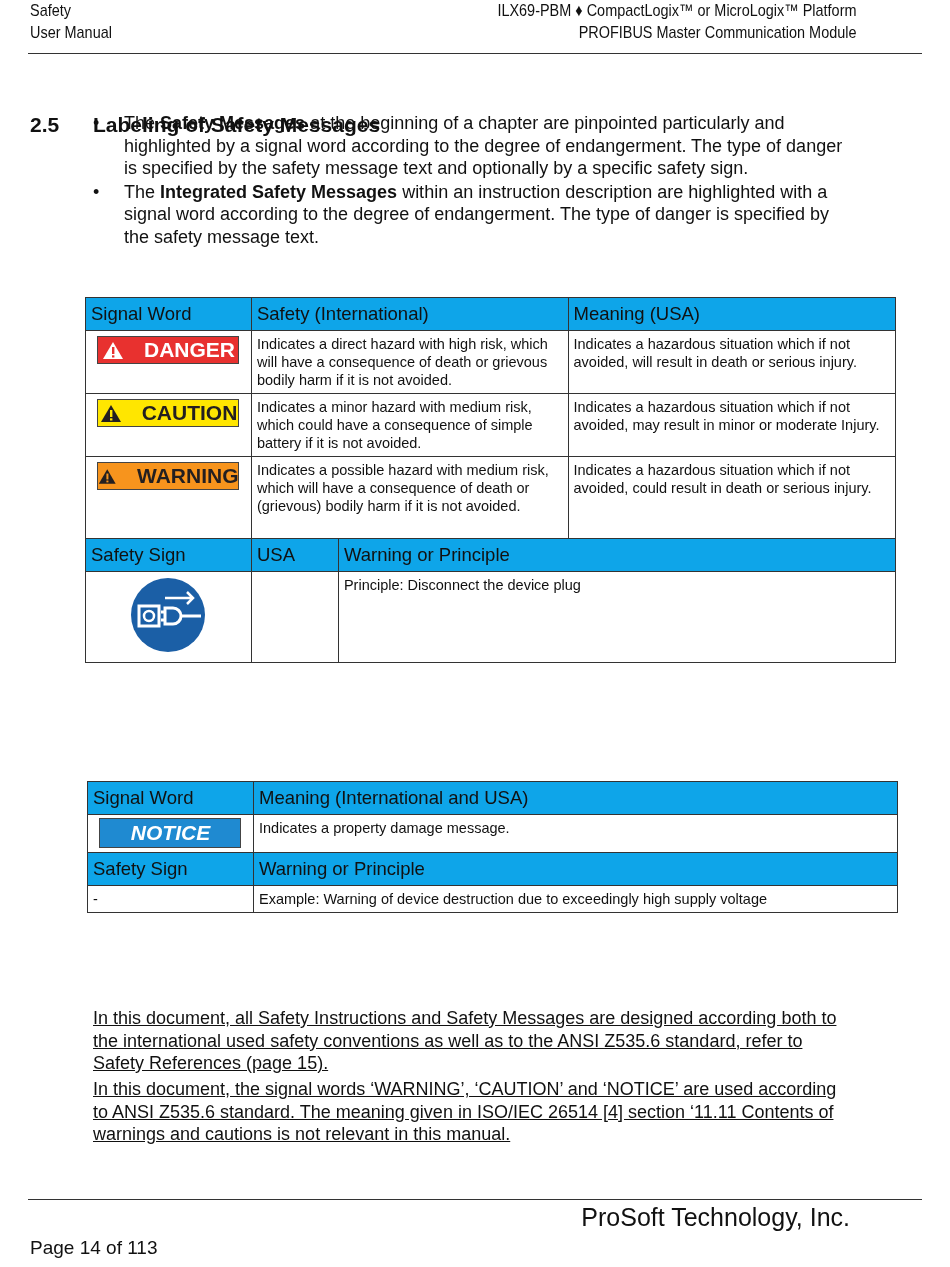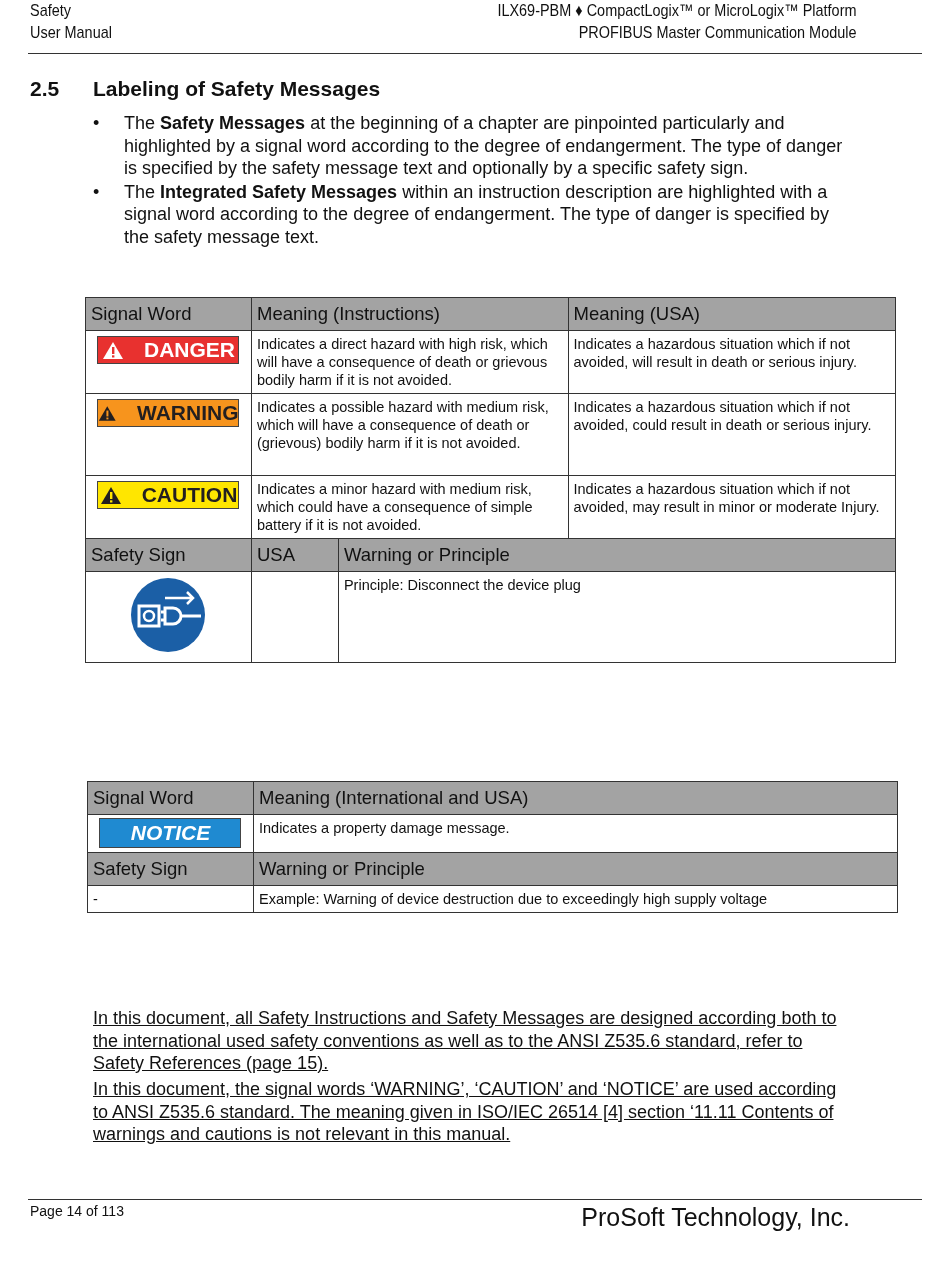--- a/index.html
+++ b/index.html
@@ -2,35 +2,35 @@
 <html><head>
 <meta charset="utf-8">
 <style>
   html, body { margin: 0; padding: 0; background: #fff; }
   body { width: 950px; height: 1267px; position: relative; overflow: hidden; color: #111;
          font-family: "Liberation Sans", sans-serif; }
   .hdr-left { position: absolute; left: 30px; top: 0px; font-size: 17px; line-height: 22px; transform: scaleX(0.85); transform-origin: left top; }
   .hdr-right { position: absolute; right: 94px; top: 0px; font-size: 17px; line-height: 22px; text-align: right; transform: scaleX(0.85); transform-origin: right top; }
   .hdr-rule { position: absolute; left: 28px; right: 28px; top: 53px; border-top: 1.5px solid #333; }
   .sec-title { position: absolute; left: 30px; top: 77px; font-size: 21px; font-weight: bold; }
-  .sec-title .num { display: inline-block; width: 63px; }
+  .sec-title .num { display: inline-block; width: 63px; margin-top: 36px; }
   ul.bullets { position: absolute; left: 93px; top: 112px; width: 750px; margin: 0; padding: 0; list-style: none; font-size: 18px; line-height: 22.5px; }
   ul.bullets li { position: relative; padding-left: 31px; margin-bottom: 1px; }
   ul.bullets li .dot { position: absolute; left: 0; top: 0; }
   table { border-collapse: collapse; position: absolute; font-size: 14.5px; }
   td, th { border: 1.5px solid #333; vertical-align: top; padding: 4px 5px; text-align: left; font-weight: normal; line-height: 18px; }
-  th { background: #a3a3a3; font-size: 18.5px; padding: 6px 5px; line-height: 20px; }
+  th { background: #0ea5e9; font-size: 18.5px; padding: 6px 5px; line-height: 20px; }
   .t1 { left: 85px; top: 297px; width: 811px; }
   .t2 { left: 87px; top: 781px; width: 811px; }
   .sig { display: inline-flex; align-items: center; justify-content: center; gap: 20px; font-weight: bold; font-size: 21px;
          border: 1.5px solid #444; height: 28px; box-sizing: border-box; }
   .iconcell { text-align: center; vertical-align: middle; }
   .body-para { position: absolute; left: 93px; width: 760px; font-size: 18px; line-height: 22.5px; text-decoration: underline; }
   .ftr-rule { position: absolute; left: 28px; right: 28px; top: 1199px; border-top: 1.5px solid #333; }
-  .ftr-left { position: absolute; left: 30px; top: 1203px; font-size: 14px; }
+  .ftr-left { position: absolute; left: 30px; top: 1237px; font-size: 19px; }
   .ftr-right { position: absolute; right: 100px; top: 1203px; font-size: 25px; }
 </style>
 </head>
 <body>
 
 <div class="hdr-left">
   <div>Safety</div>
   <div>User Manual</div>
 </div>
 <div class="hdr-right">
@@ -57,64 +57,64 @@
 <table class="t1">
   <colgroup>
       <col style="width:166px">
       <col style="width:87px">
       <col style="width:230px">
       <col style="width:328px">
     </colgroup>
   <tbody>
       <tr>
     <th>Signal Word</th>
-    <th colspan="2">Meaning (Instructions)</th>
+    <th colspan="2">Safety (International)</th>
     <th>Meaning (USA)</th>
   </tr>
   <tr style="height:63px">
     <td class="iconcell" style="vertical-align:top;padding-top:5px">
       <span class="sig" style="width:142px;background:#e8312f;color:#fff;">
         <svg width="22" height="19" viewBox="0 0 22 19">
               <path d="M11 1 L21 18 L1 18 Z" fill="#fff"></path>
               <rect x="10" y="6" width="2.4" height="7" fill="#e8312f"></rect>
               <rect x="10" y="14.3" width="2.4" height="2.2" fill="#e8312f"></rect>
             </svg>
         <span>DANGER</span>
       </span>
     </td>
     <td colspan="2">Indicates a direct hazard with high risk, which will have a consequence of death or grievous bodily harm if it is not avoided.</td>
     <td>Indicates a hazardous situation which if not avoided, will result in death or serious injury.</td>
   </tr>
+  <tr style="height:63px">
+    <td class="iconcell" style="vertical-align:top;padding-top:5px">
+      <span class="sig" style="width:142px;background:#ffe600;color:#231f20;">
+        <svg width="22" height="19" viewBox="0 0 22 19">
+              <path d="M11 1 L21 18 L1 18 Z" fill="#231f20"></path>
+              <rect x="10" y="6" width="2.4" height="7" fill="#ffe600"></rect>
+              <rect x="10" y="14.3" width="2.4" height="2.2" fill="#ffe600"></rect>
+            </svg>
+        <span>CAUTION</span>
+      </span>
+    </td>
+    <td colspan="2">Indicates a minor hazard with medium risk, which could have a consequence of simple battery if it is not avoided.</td>
+    <td>Indicates a hazardous situation which if not avoided, may result in minor or moderate Injury.</td>
+  </tr>
   <tr style="height:82px">
     <td class="iconcell" style="vertical-align:top;padding-top:5px">
       <span class="sig" style="width:142px;background:#f7941d;color:#231f20;">
         <svg width="22" height="19" viewBox="0 0 22 19">
               <path d="M11 1 L21 18 L1 18 Z" fill="#231f20"></path>
               <rect x="10" y="6" width="2.4" height="7" fill="#f7941d"></rect>
               <rect x="10" y="14.3" width="2.4" height="2.2" fill="#f7941d"></rect>
             </svg>
         <span>WARNING</span>
       </span>
     </td>
     <td colspan="2">Indicates a possible hazard with medium risk, which will have a consequence of death or (grievous) bodily harm if it is not avoided.</td>
     <td>Indicates a hazardous situation which if not avoided, could result in death or serious injury.</td>
-  </tr>
-  <tr style="height:63px">
-    <td class="iconcell" style="vertical-align:top;padding-top:5px">
-      <span class="sig" style="width:142px;background:#ffe600;color:#231f20;">
-        <svg width="22" height="19" viewBox="0 0 22 19">
-              <path d="M11 1 L21 18 L1 18 Z" fill="#231f20"></path>
-              <rect x="10" y="6" width="2.4" height="7" fill="#ffe600"></rect>
-              <rect x="10" y="14.3" width="2.4" height="2.2" fill="#ffe600"></rect>
-            </svg>
-        <span>CAUTION</span>
-      </span>
-    </td>
-    <td colspan="2">Indicates a minor hazard with medium risk, which could have a consequence of simple battery if it is not avoided.</td>
-    <td>Indicates a hazardous situation which if not avoided, may result in minor or moderate Injury.</td>
   </tr>
   <tr>
     <th>Safety Sign</th>
     <th>USA</th>
     <th colspan="2">Warning or Principle</th>
   </tr>
   <tr style="height:86px">
     <td class="iconcell">
       <svg width="78" height="78" viewBox="0 0 78 78">
         <circle cx="39" cy="39" r="37" fill="#1b5fa6"></circle>

